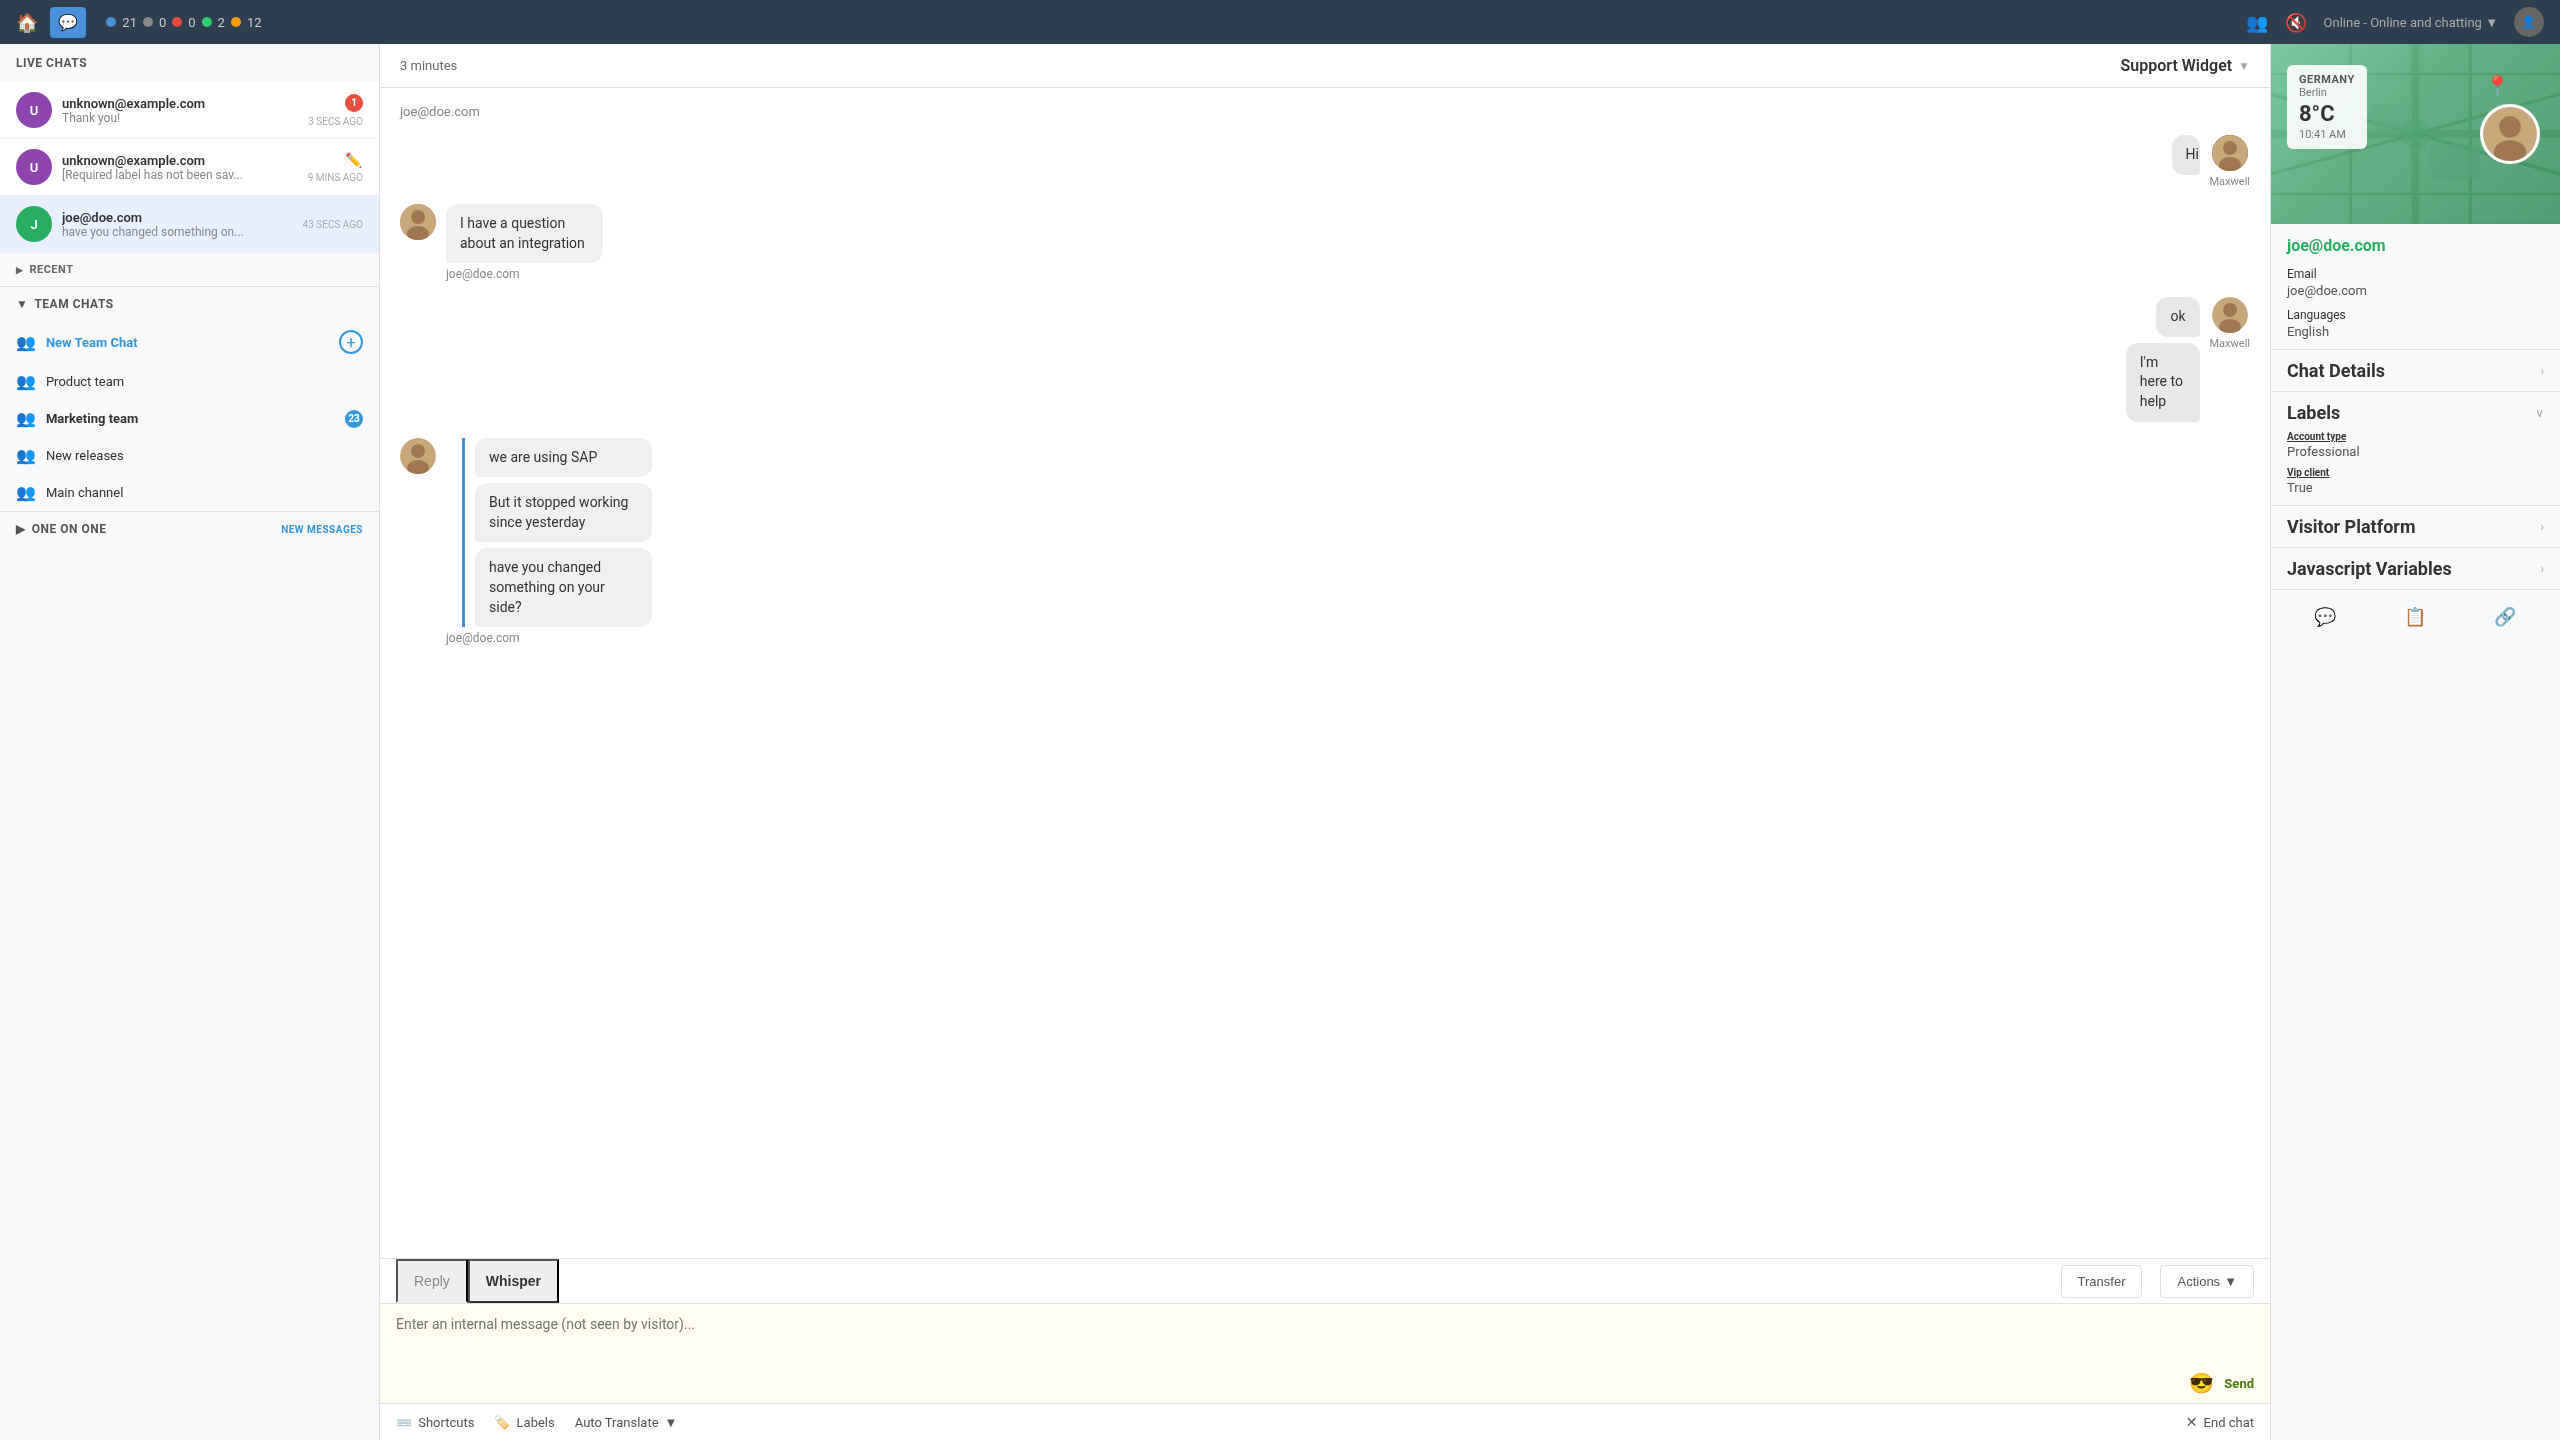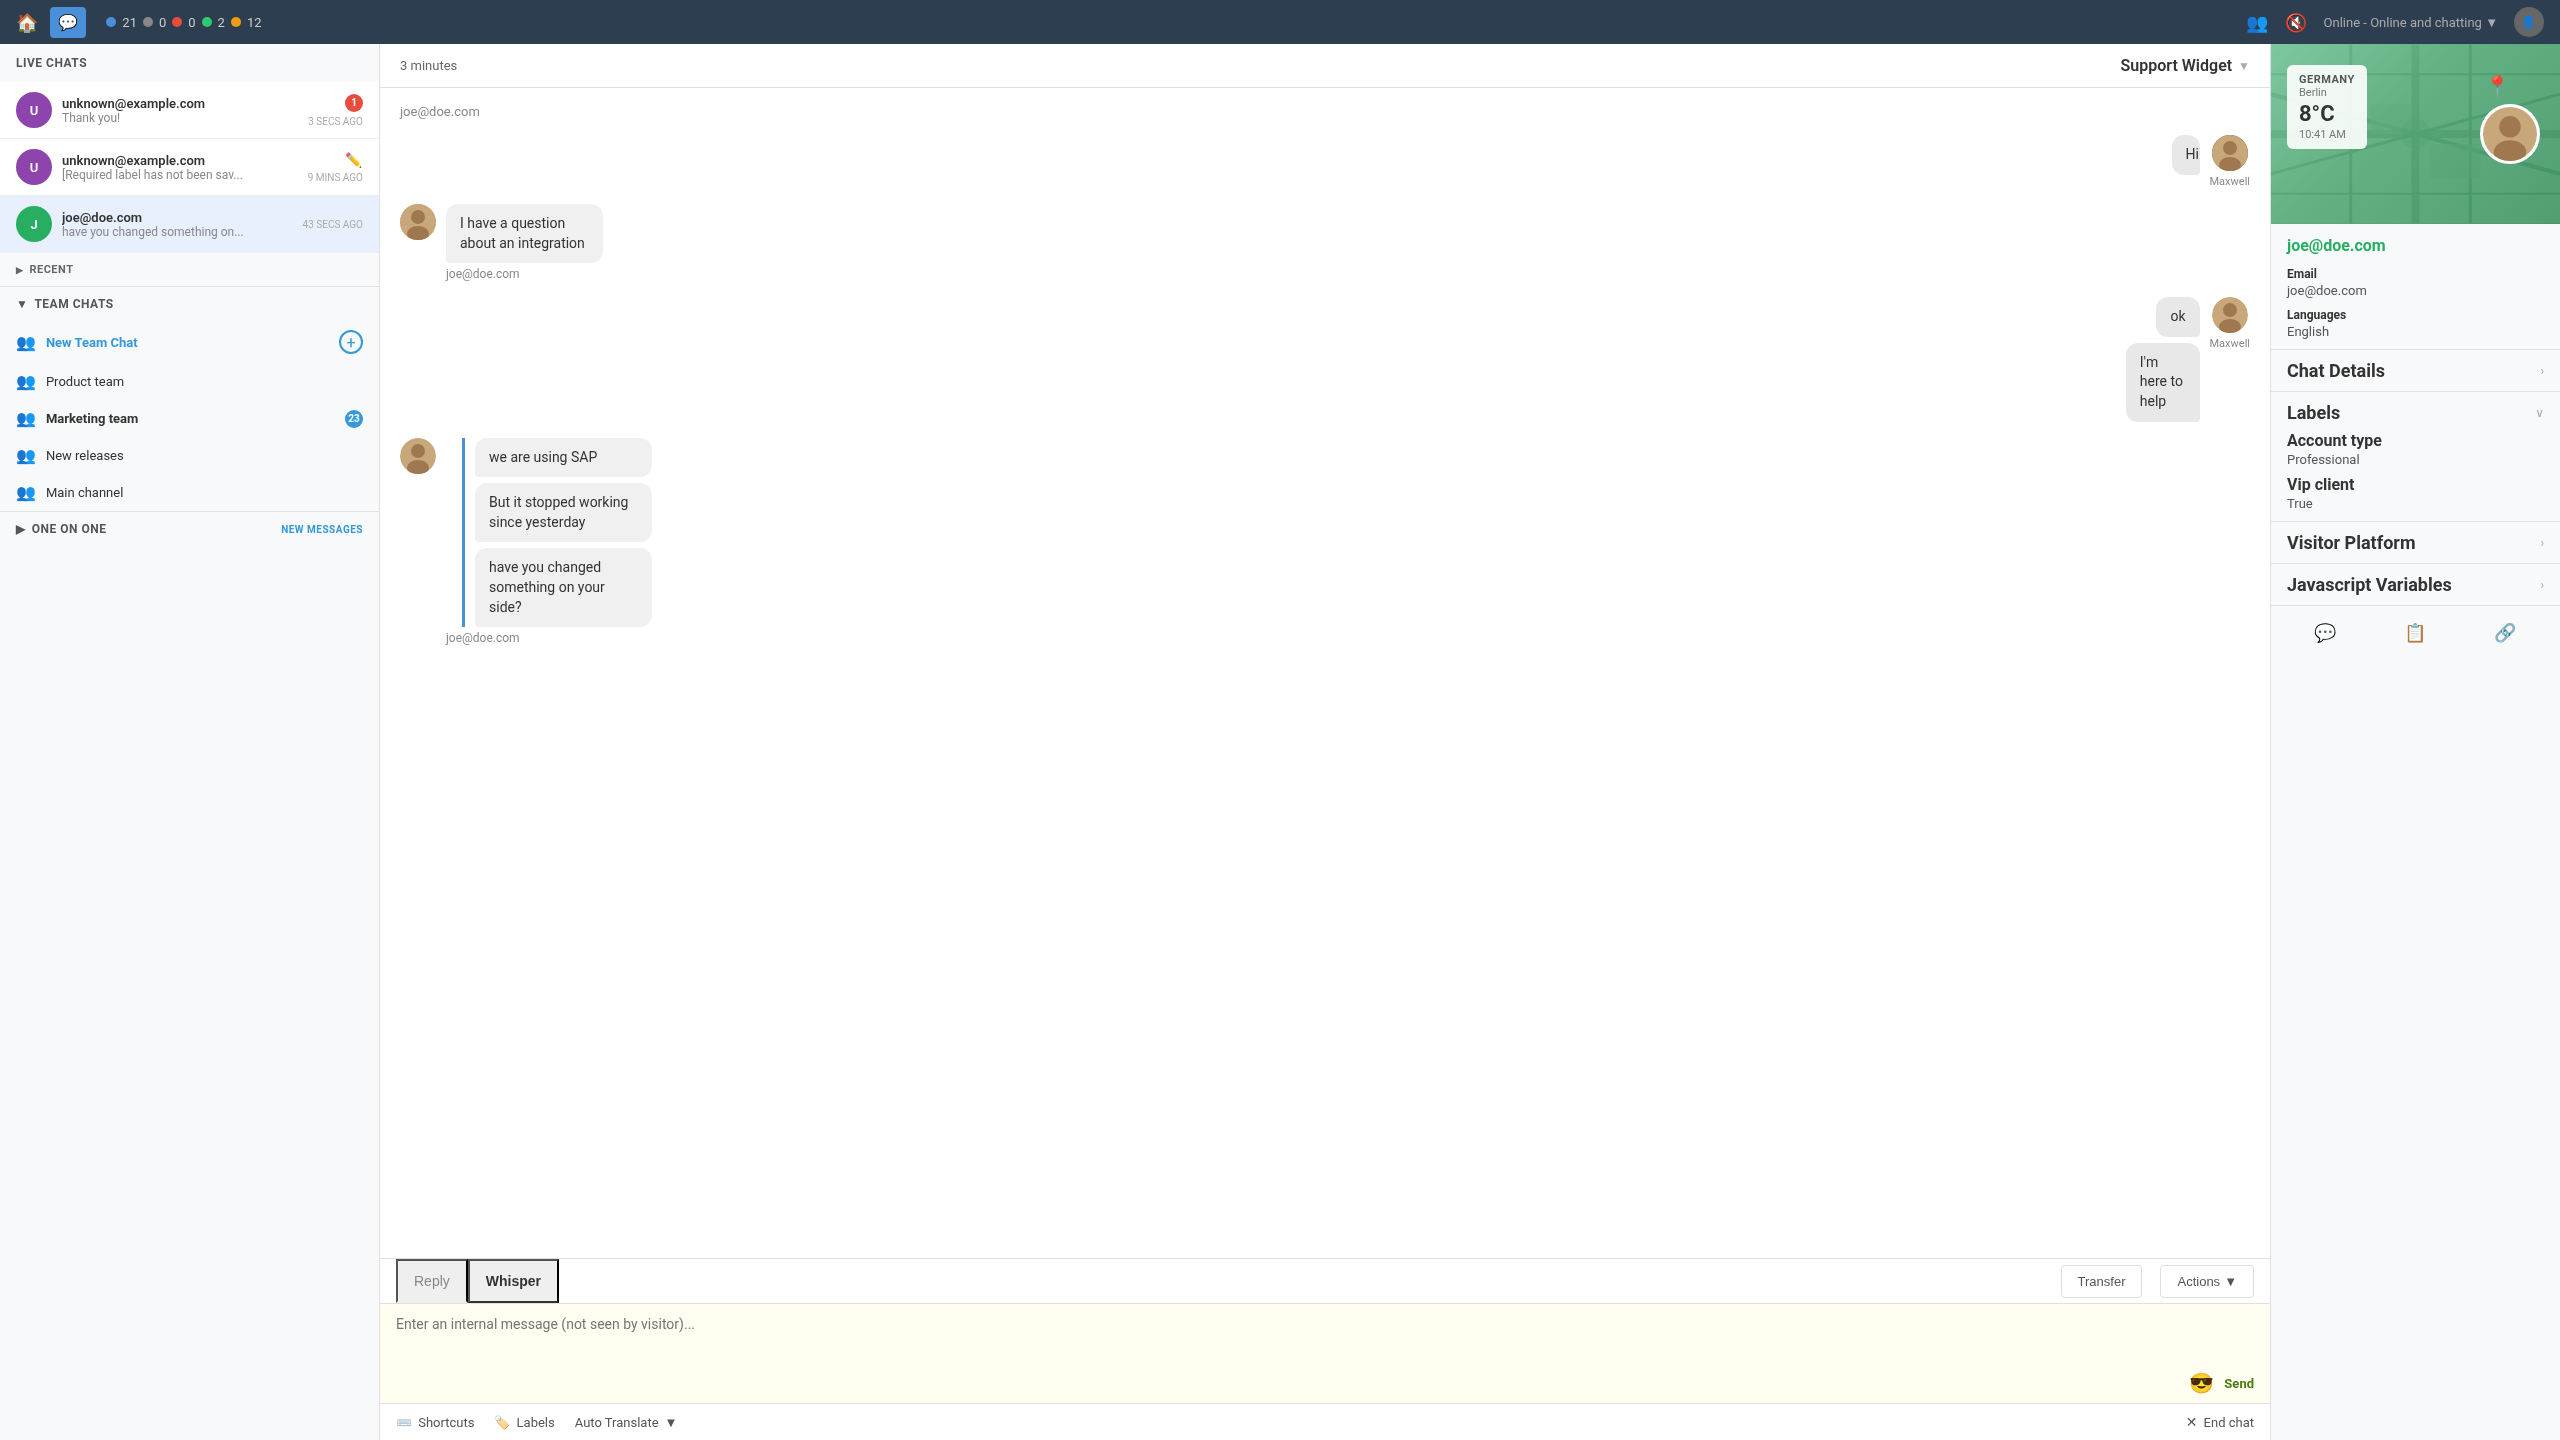--- a/index.html
+++ b/index.html
@@ -105,29 +105,29 @@
     .map-city { font-size: 11px; font-weight: 700; color: #555; text-transform: uppercase; letter-spacing: 0.5px; }
     .map-district { font-size: 11px; color: #777; }
     .map-temp { font-size: 22px; font-weight: 700; color: #333; margin-top: 2px; }
     .map-time { font-size: 11px; color: #777; margin-top: 2px; }
     .map-avatar { position: absolute; top: 50%; right: 20px; transform: translateY(-50%); width: 60px; height: 60px; border-radius: 50%; background: #ddd; border: 3px solid white; overflow: hidden; display: flex; align-items: center; justify-content: center; }
     .map-pin { position: absolute; top: 30px; right: 50px; font-size: 20px; color: #e74c3c; }
 
     .visitor-name { padding: 12px 16px; font-size: 16px; font-weight: 700; color: #27ae60; }
     .visitor-details { padding: 0 16px; }
     .detail-row { margin-bottom: 10px; }
-    .detail-label { font-size: 12px; font-weight: 700; color: #333; margin-bottom: 2px; }
+    .detail-label { font-size: 12px; font-weight: 400; color: #333; margin-bottom: 2px; }
     .detail-value { font-size: 13px; color: #555; }
 
     .panel-section { padding: 10px 16px; border-top: 1px solid #e0e0e0; }
     .panel-section-header { display: flex; align-items: center; justify-content: space-between; cursor: pointer; }
     .panel-section-title { font-size: 18px; font-weight: 700; color: #333; }
     .panel-section-chevron { color: #aaa; font-size: 12px; }
     .panel-detail-row { margin-top: 8px; }
-    .panel-detail-label { font-size: 16px; font-weight: 700; color: #333; margin-bottom: 2px; }
+    .panel-detail-label { font-size: 10px; font-weight: 700; color: #333; margin-bottom: 2px; text-decoration: underline; }
     .panel-detail-value { font-size: 13px; color: #555; }
 
     .bottom-icons-row { border-top: 1px solid #e0e0e0; display: flex; align-items: center; justify-content: space-around; padding: 10px; flex-shrink: 0; }
     .bottom-icon-btn { color: #555; font-size: 18px; cursor: pointer; padding: 6px; border-radius: 4px; }
 
     
     .map-roads { position: absolute; top: 0; left: 0; width: 100%; height: 100%; opacity: 0.3; }
   </style>
 </head>
 <body>

